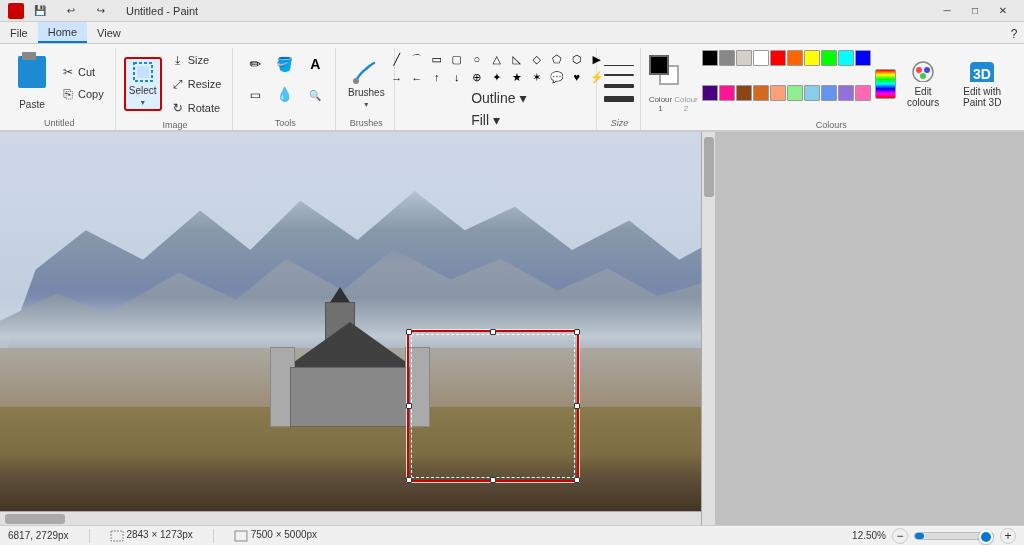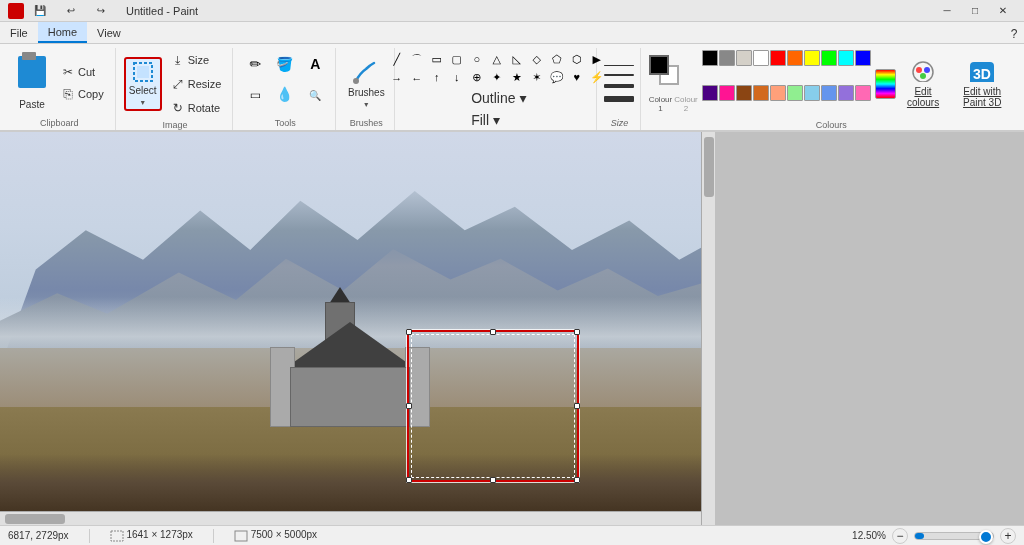--- a/index.html
+++ b/index.html
@@ -296,21 +296,20 @@
       align-items: center;
       padding: 4px 6px;
       border: 1px solid transparent;
       cursor: pointer;
       background: none;
       border-radius: 3px;
       font-size: 10px;
       color: #333;
       height: 58px;
       gap: 4px;
-      text-decoration: underline;
     }
 
     
     .canvas-area {
       width: 1024px;
       height: calc(545px - 22px - 22px - 88px - 20px);
       background: #9a9a9a;
       position: relative;
       overflow: hidden;
     }
@@ -602,21 +601,21 @@
         <button class="small-ribbon-btn">
           <span class="small-icon scissors-icon"></span>
           <span>Cut</span>
         </button>
         <button class="small-ribbon-btn">
           <span class="small-icon copy-icon"></span>
           <span>Copy</span>
         </button>
       </div>
     </div>
-    <div class="ribbon-group-label">Clipboard</div>
+    <div class="ribbon-group-label">Untitled</div>
   </div>
 
   <div class="ribbon-group image-group">
     <div class="ribbon-group-content">
 
       <button class="image-btn select-highlighted">
         <svg width="22" height="22">
           <rect x="2" y="2" width="18" height="18" fill="none" stroke="#1e8ad4" stroke-width="2" stroke-dasharray="3,2"></rect>
           <rect x="5" y="5" width="12" height="12" fill="rgba(100,180,255,0.2)" stroke="none"></rect>
         </svg>
@@ -861,21 +860,21 @@
   <div class="right-panel"></div>
 </div>
 
 <div class="status-bar">
   <span>6817, 2729px</span>
   <div class="status-separator"></div>
   <span>
     <svg width="14" height="12" style="vertical-align:middle;">
       <rect x="1" y="1" width="12" height="10" fill="none" stroke="#888" stroke-width="1" stroke-dasharray="2,1"></rect>
     </svg>
-    <span>1641 × 1273px</span>
+    <span>2843 × 1273px</span>
   </span>
   <div class="status-separator"></div>
   <span>
     <svg width="14" height="12" style="vertical-align:middle;">
       <rect x="1" y="1" width="12" height="10" fill="none" stroke="#888" stroke-width="1"></rect>
     </svg>
     <span>7500 × 5000px</span>
   </span>
   <div class="status-zoom">
     <span>12.50%</span>

